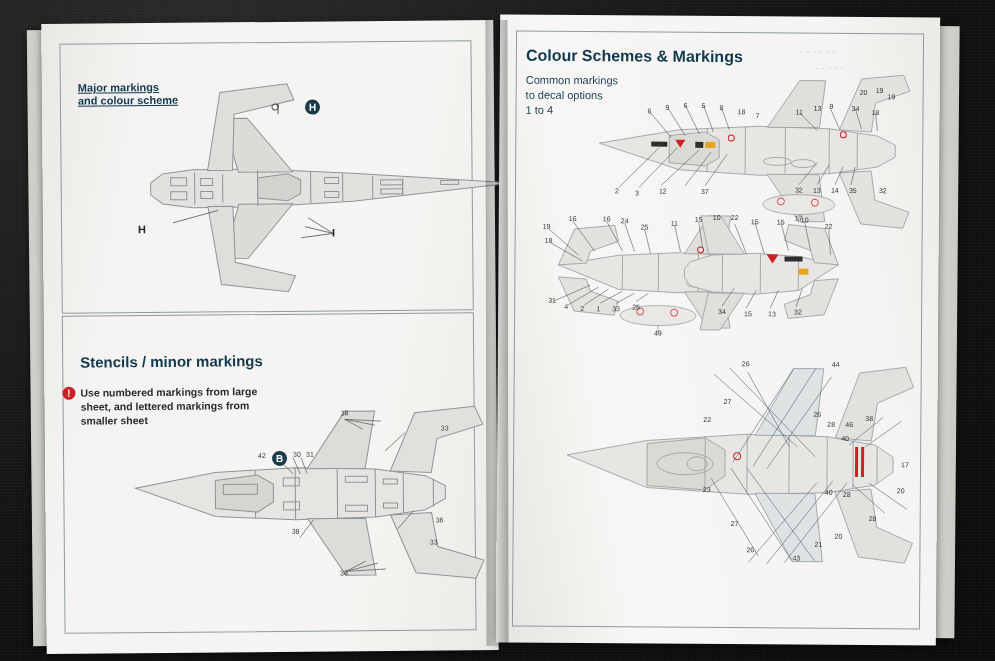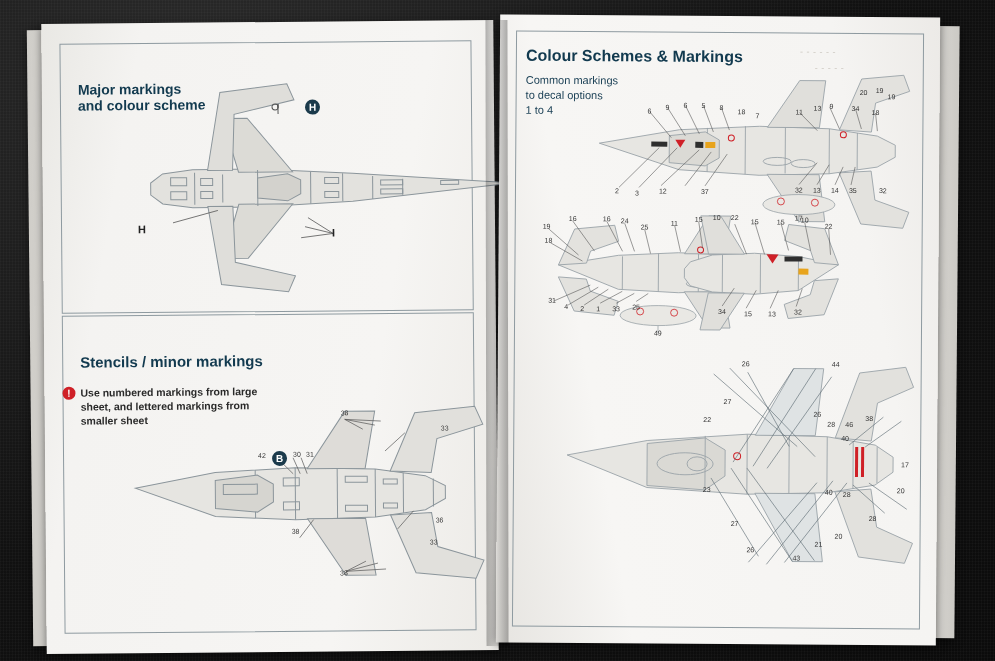--- a/index.html
+++ b/index.html
@@ -64,21 +64,21 @@
   .lp-frame-top{left:18px;top:20px;width:410px;height:268px;}
   .lp-frame-bottom{left:18px;top:292px;width:410px;height:316px;}
 
   .rp-frame{left:16px;top:16px;width:406px;height:594px;}
 
   
   h1,h2,h3,p{margin:0;}
   .hd{
     color:#123a4f;font-weight:bold;line-height:1.15;
   }
-  .hd-major{position:absolute;left:36px;top:58px;font-size:14px;width:160px;}
+  .hd-major{position:absolute;left:36px;top:58px;font-size:11px;width:160px;text-decoration:underline;}
   .hd-stencils{position:absolute;left:36px;top:330px;font-size:15px;}
   .hd-colour{position:absolute;left:26px;top:32px;font-size:16px;}
   .sub-colour{position:absolute;left:26px;top:58px;font-size:11px;color:#1d4257;line-height:1.35;font-weight:normal;}
 
   .note{
     position:absolute;left:36px;top:362px;width:200px;
     font-size:10.5px;line-height:1.35;color:#2a2a2a;font-weight:bold;
   }
   .note-dot{
     position:absolute;left:-18px;top:1px;width:13px;height:13px;border-radius:50%;

